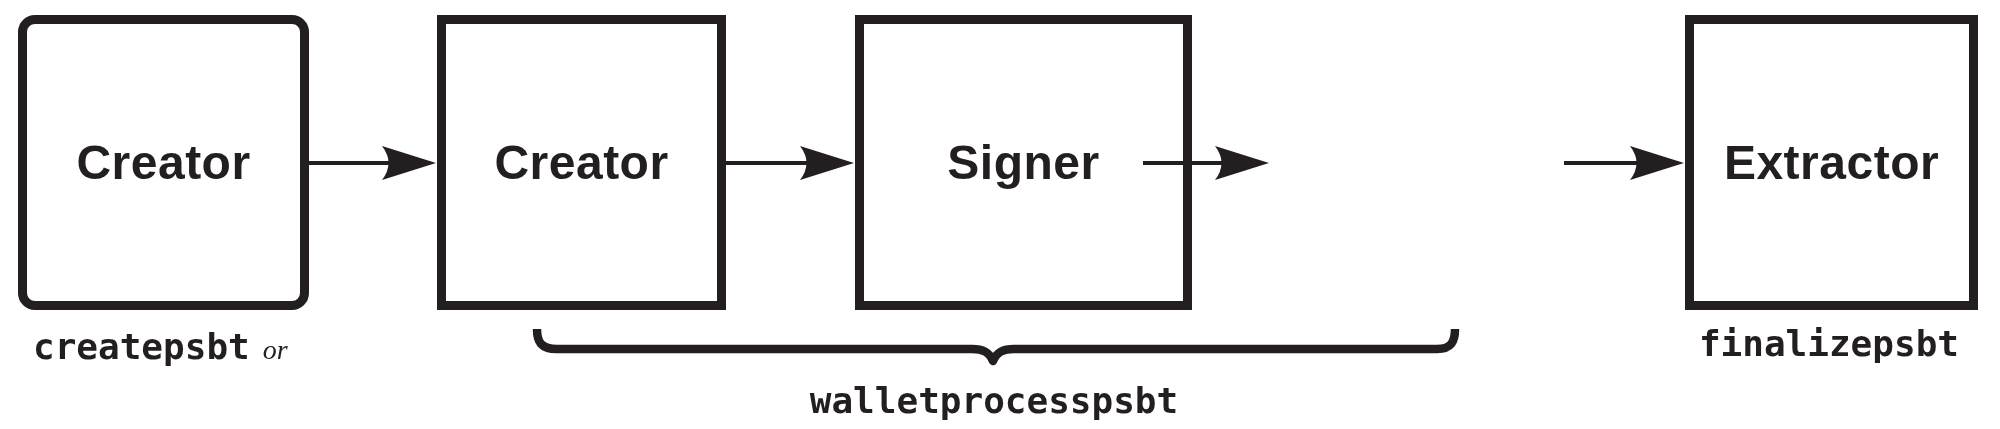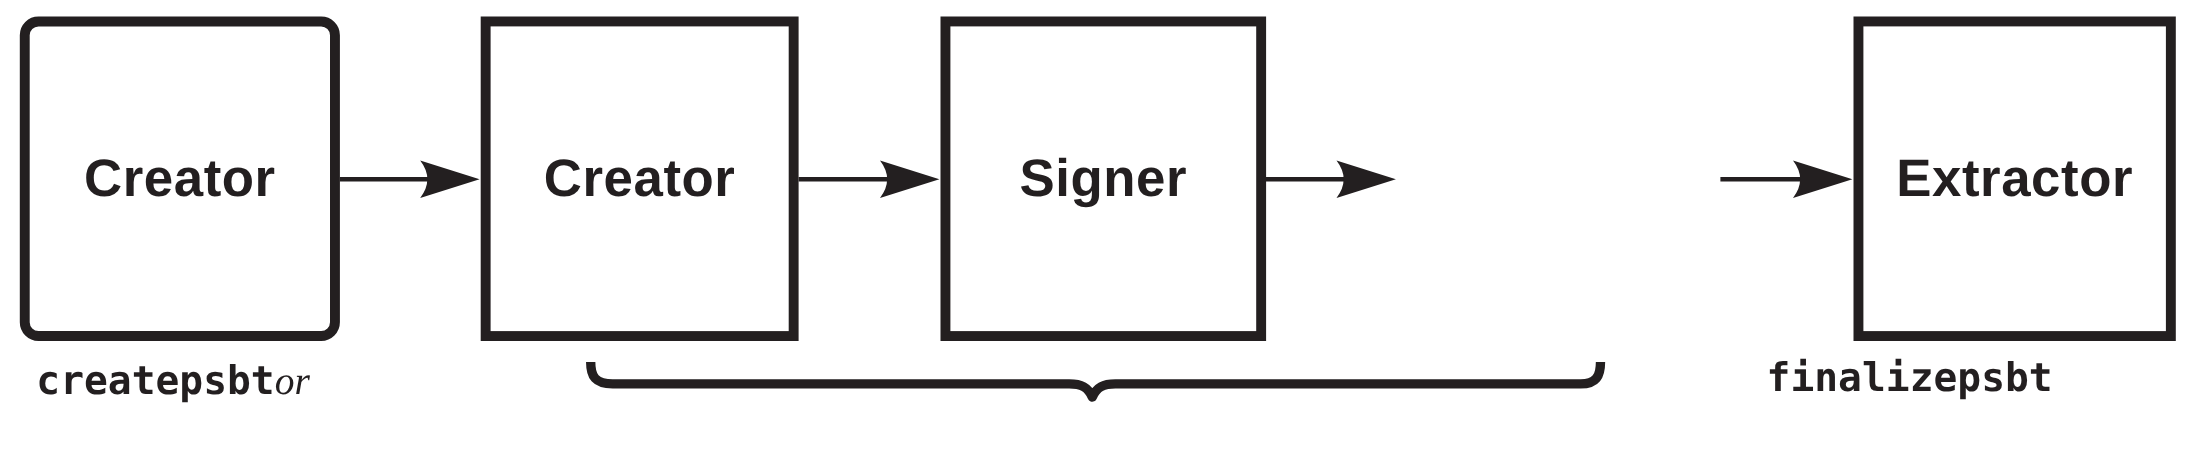--- a/index.html
+++ b/index.html
@@ -47,39 +47,40 @@
   .code {
     font-family: "DejaVu Sans Mono", monospace;
     font-weight: bold;
     font-size: 36px;
     color: var(--ink);
   }
   .conj {
     font-family: "Liberation Serif", serif;
     font-style: italic;
     font-weight: normal;
-    font-size: 36px;
+    font-size: 28px;
     color: var(--ink);
+    margin-left: 13px;
   }
   .caption-creator { left: 33px; top: 324px; line-height: 45px; text-align: left; }
   .caption-wallet  { left: 533px; top: 380px; width: 922px; text-align: center; }
-  .caption-extract { left: 1606px; top: 323px; width: 292px; text-align: left; }
+  .caption-extract { left: 1667px; top: 323px; width: 292px; text-align: right; }
 </style>
 </head>
 <body>
 
 <div class="canvas">
 
   <div class="box" style="left:18px;  width:291px;border-radius:17px;">
     <span class="box-label">Creator</span>
   </div>
   <div class="box" style="left:437px; width:289px;">
     <span class="box-label">Creator</span>
   </div>
-  <div class="box" style="left:855px; width:296px;">
+  <div class="box" style="left:855px; width:337px;">
     <span class="box-label">Signer</span>
   </div>
   <div class="box" style="left:1685px;width:293px;">
     <span class="box-label">Extractor</span>
   </div>
 
   <svg class="overlay" viewBox="0 0 2000 429" aria-hidden="true">
     <g>
       <line class="stroke-ink" x1="309" y1="163" x2="394" y2="163" stroke-width="4"></line>
       <path class="fill-ink" d="M436,163 L382,146 Q395,163 382,180 Z"></path>
@@ -97,18 +98,21 @@
       <path class="fill-ink" d="M1684,163 L1630,146 Q1643,163 1630,180 Z"></path>
     </g>
     <path class="stroke-ink" fill="none" stroke-width="8.5" stroke-linejoin="round" d="M537,329 C537,342 541,349 557,349 L972,349 C983,349 989,352 993,361
              C997,352 1003,349 1014,349 L1437,349 C1451,349 1455,342 1455,329"></path>
   </svg>
 
   <div class="caption caption-creator">
     <div><span class="code">createpsbt</span><span class="conj">or</span></div>
   </div>
 
+  <div class="caption caption-wallet">
+    <span class="code">walletprocesspsbt</span>
+  </div>
 
   <div class="caption caption-extract">
     <span class="code">finalizepsbt</span>
   </div>
 
 </div>
 
 </body></html>

